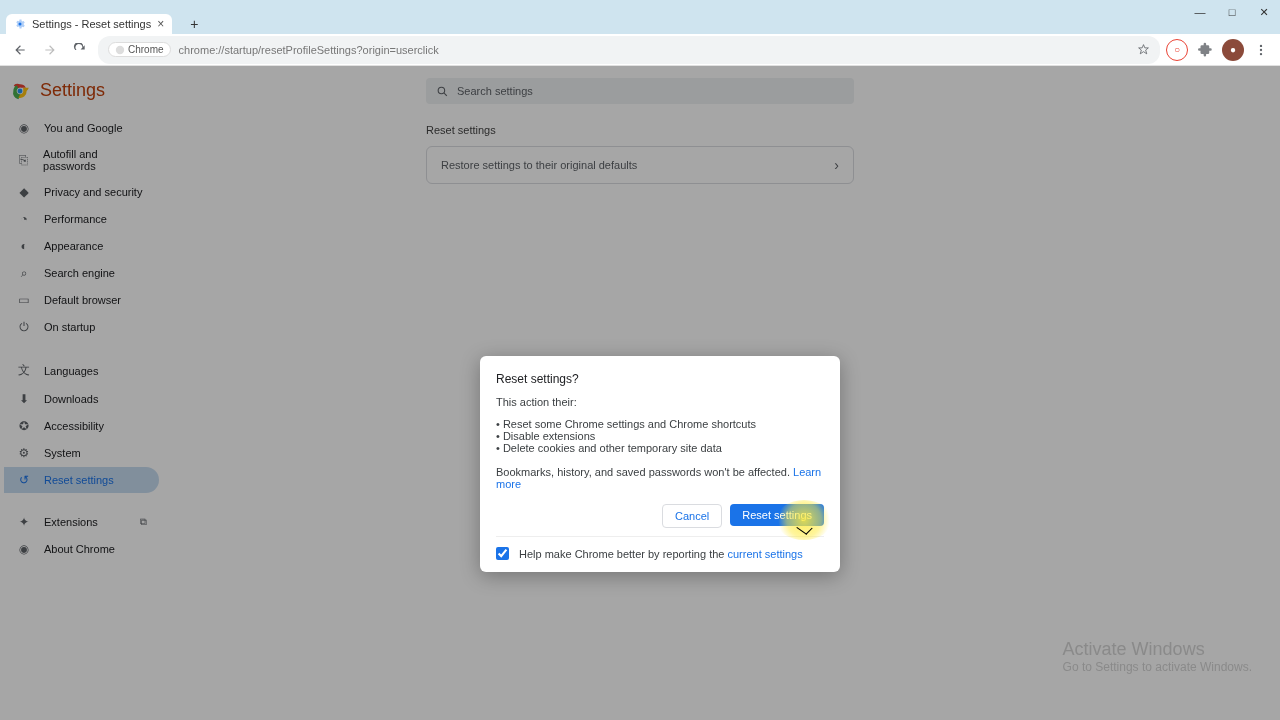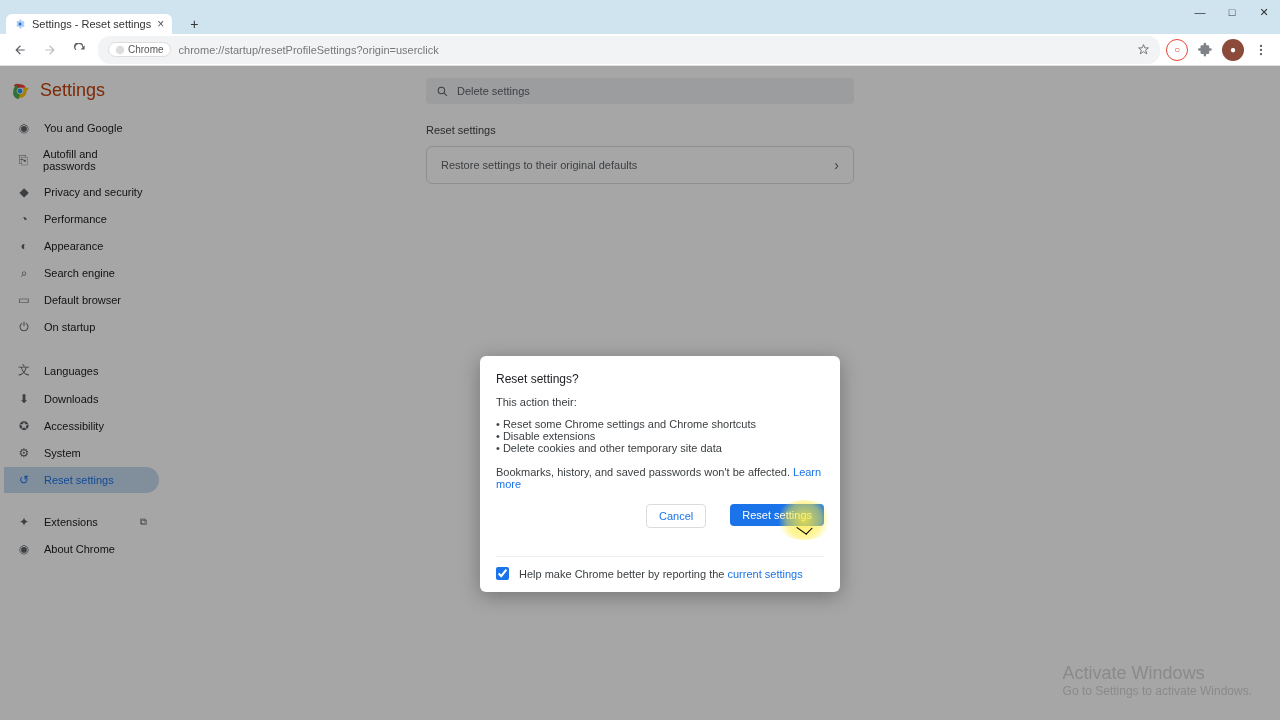--- a/index.html
+++ b/index.html
@@ -55,32 +55,32 @@
 .chev { font-size: 14px; color: #5f6368; }
 
 
 .dialog { position: absolute; z-index: 10; left: 480px; top: 290px; width: 360px; background: #fff; border-radius: 6px; box-shadow: 0 4px 20px rgba(0,0,0,0.3); padding: 16px 16px 12px 16px; font-size: 11px; color: #3c4043; }
 .dialog h3 { font-size: 12px; font-weight: 500; color: #202124; margin-bottom: 10px; }
 .dialog .sub { margin-bottom: 10px; }
 .dialog ul { list-style: none; margin-bottom: 12px; }
 .dialog ul li::before { content: "• "; }
 .dialog .note { margin-bottom: 14px; }
 .dialog a { color: #1a73e8; text-decoration: none; }
-.dialog .actions { display: flex; justify-content: flex-end; gap: 24px; margin-bottom: 28px; position: relative; }
+.dialog .actions { display: flex; justify-content: flex-end; gap: 8px; margin-bottom: 8px; position: relative; }
 .btn { padding: 5px 12px; border-radius: 4px; font-size: 11px; cursor: pointer; border: none; }
 .btn-cancel { background: #fff; color: #1a73e8; border: 1px solid #dadce0; }
 .btn-primary { background: #1a73e8; color: #fff; position: relative; }
 .highlight-ring { position: absolute; width: 56px; height: 40px; background: radial-gradient(circle, rgba(255,235,59,0.85) 0%, rgba(255,235,59,0.5) 50%, rgba(255,235,59,0) 75%); border-radius: 50%; right: -8px; top: -4px; pointer-events: none; }
 .cursor-dot { position:absolute; right:14px; top:18px; width:10px; height:10px; pointer-events:none;}
 .cursor-dot::after{content:"";position:absolute;width:8px;height:11px;border-left:1.5px solid #000;border-bottom:1.5px solid #000;transform:rotate(-45deg) skew(10deg);}
 .dialog .helprow { display: flex; align-items: center; gap: 10px; border-top: 1px solid #eee; padding-top: 10px; }
 .chk { width: 13px; height: 13px; accent-color: #1a73e8; }
 
 
-.activate { position: absolute; right: 28px; bottom: 32px; text-align: left; color: #999; z-index: 20; pointer-events: none; margin-left: 35px; }
+.activate { position: absolute; right: 28px; bottom: 56px; text-align: left; color: #999; z-index: 20; pointer-events: none; margin-left: 35px; }
 .activate .l1 { font-size: 18px; font-weight: 400; color: #8a8a8a; }
 .activate .l2 { font-size: 12px; color: #8a8a8a; }
 
 svg { display: block; }
 </style>
 </head>
 <body>
 
 <div class="titlebar">
   <div class="tab">
@@ -160,21 +160,21 @@
     </svg>
     <span class="title">Settings</span>
   </div>
 
   <div class="searchwrap">
     <div class="searchbar">
       <svg width="13" height="13" viewBox="0 0 24 24">
           <circle cx="10" cy="10" r="6" fill="none" stroke="#5f6368" stroke-width="2"></circle>
           <line x1="15" y1="15" x2="20" y2="20" stroke="#5f6368" stroke-width="2"></line>
         </svg>
-      <span>Delete settings</span>
+      <span>Search settings</span>
     </div>
   </div>
 
   <div class="sidebar">
     <div class="nav-item">
         <span class="icn">◉</span>
         <span>You and Google</span>
       </div>
     <div class="nav-item">
         <span class="icn">⎘</span>

